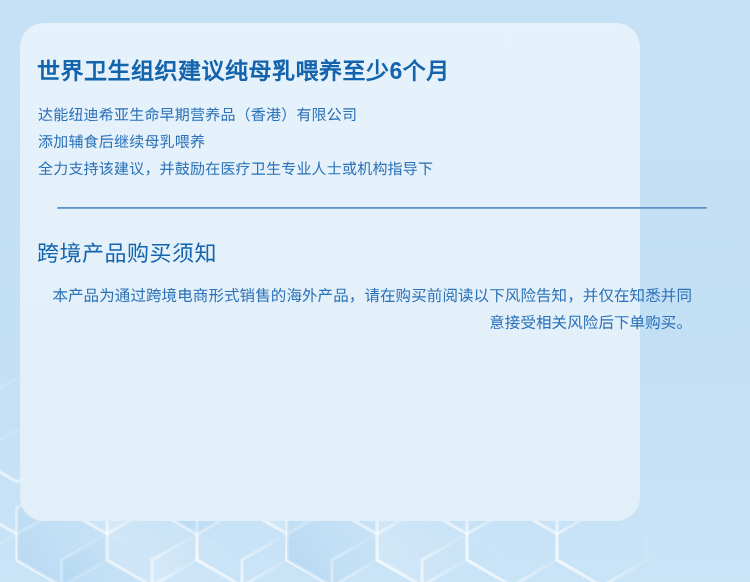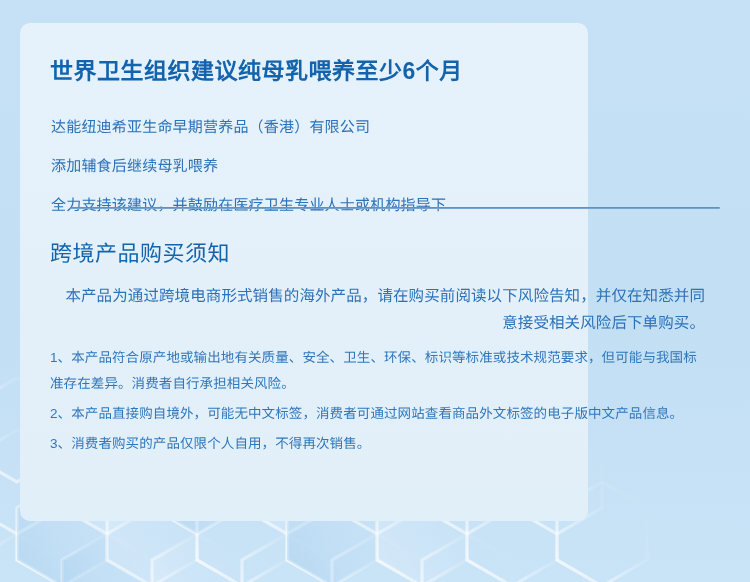--- a/index.html
+++ b/index.html
@@ -31,26 +31,26 @@
     width: 750px;
     height: 582px;
     pointer-events: none;
   }
 
   
   .card {
     position: absolute;
     left: 20px;
     top: 23px;
-    width: 568px;
+    width: 620px;
     height: 498px;
     background: linear-gradient(180deg, #e6f2fb 0%, #e3f0fa 60%, #e1eff9 100%);
-    border-radius: 10px;
+    border-radius: 24px;
     box-sizing: border-box;
-    padding: 0 30px;
+    padding: 0 17px;
   }
 
   .card-inner {
     position: relative;
     width: 650px;
     height: 100%;
   }
 
   
   .who-title {
@@ -66,21 +66,21 @@
 
   .who-body {
     position: absolute;
     left: 1px;
     top: 78px;
     font-size: 15px;
     color: #2b72b8;
     line-height: 27px;
     letter-spacing: 0.2px;
   }
-  .who-body div { white-space: nowrap; margin-top: 12px; }
+  .who-body div { white-space: nowrap; }
 
   
   .divider {
     position: absolute;
     left: 20px;
     top: 184px;
     width: 650px;
     height: 2px;
     background: linear-gradient(180deg, #6e9fcd 0%, #4d85bf 50%, #9dc3e3 100%);
     border-radius: 1px;
@@ -209,22 +209,17 @@
         <div>添加辅食后继续母乳喂养</div>
         <div>全力支持该建议，并鼓励在医疗卫生专业人士或机构指导下</div>
       </div>
 
       <div class="divider"></div>
 
       <div class="cb-title">跨境产品购买须知</div>
 
       <div class="cb-intro">本产品为通过跨境电商形式销售的海外产品，请在购买前阅读以下风险告知，并仅在知悉并同意接受相关风险后下单购买。</div>
 
-      <div class="cb-list">
-        <div class="cb-list-item">1、本产品符合原产地或输出地有关质量、安全、卫生、环保、标识等标准或技术规范要求，但可能与我国标准存在差异。消费者自行承担相关风险。</div>
-        <div class="cb-list-item">2、本产品直接购自境外，可能无中文标签，消费者可通过网站查看商品外文标签的电子版中文产品信息。</div>
-        <div class="cb-list-item">3、消费者购买的产品仅限个人自用，不得再次销售。</div>
-      </div>
 
     </div>
   </div>
 
 </div>
 
 </body></html>

